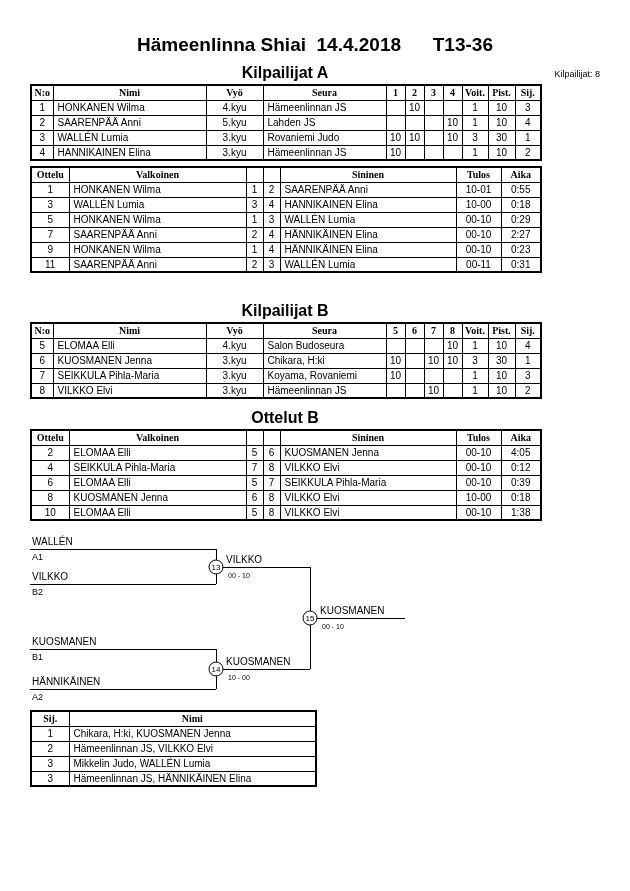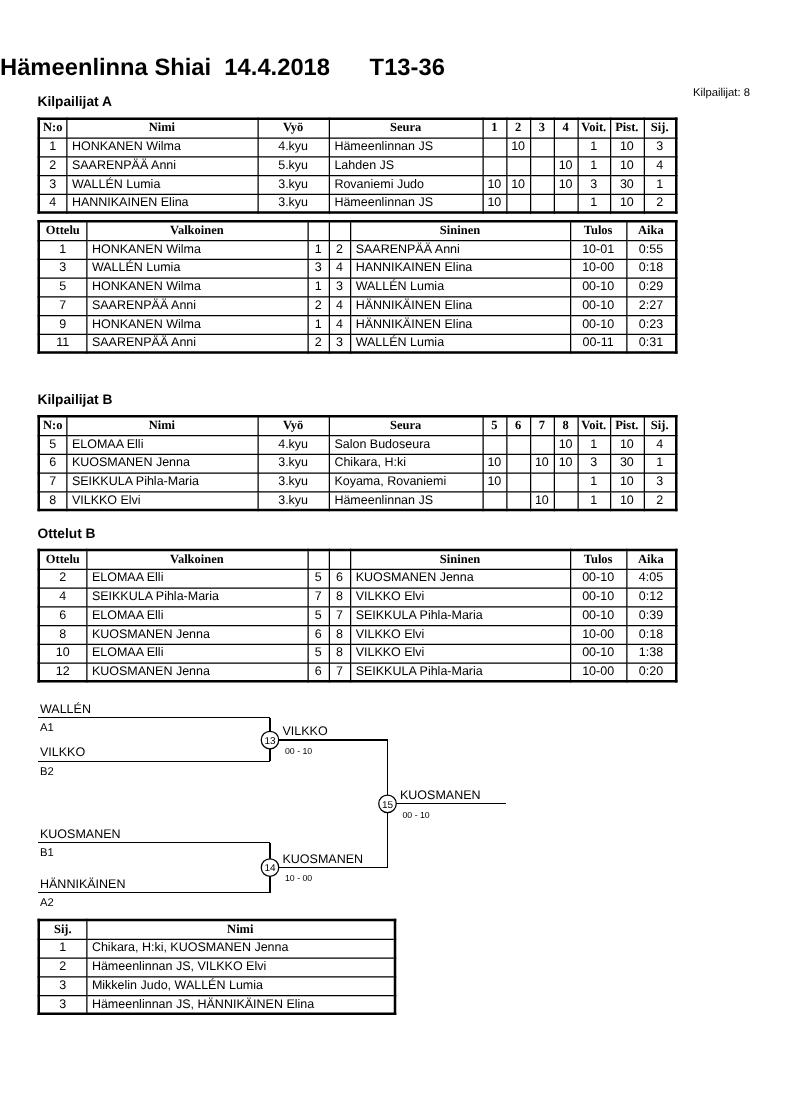--- a/index.html
+++ b/index.html
@@ -2,26 +2,26 @@
 <html><head>
 <meta charset="utf-8">
 <style>
   * { margin:0; padding:0; box-sizing:border-box; }
   html, body { background:#ffffff; }
   body {
     width:630px; height:891px; position:relative; overflow:hidden;
     font-family:"Liberation Sans","DejaVu Sans",sans-serif; color:#000;
   }
   .title {
-    padding-top:44px; font-size:19px; font-weight:bold;
+    padding-top:34px; text-align:center; font-size:19px; font-weight:bold;
     white-space:pre; line-height:22px;
   }
   .kilp-count { position:absolute; top:69px; right:30px; font-size:9px; }
   .content { width:510px; margin-left:30px; }
-  .sec { text-align:left; font-weight:bold; font-size:11px; line-height:13px; }
+  .sec { text-align:center; font-weight:bold; font-size:16px; line-height:13px; }
   .mt10 { margin-top:10px; } .mt17 { margin-top:17px; } .mt15 { margin-top:31px; }
   .mt12 { margin-top:12px; } .mt2 { margin-top:2px; }
   table.grid {
     border-collapse:collapse; table-layout:fixed; width:510px;
     margin-top:5px; border:2px solid #000;
   }
   table.grid th, table.grid td {
     border:1px solid #000; height:15px; font-size:10px; padding:0 2px;
     white-space:nowrap; overflow:hidden; text-align:center; vertical-align:middle;
   }
@@ -361,29 +361,20 @@
           </tr>
           <tr>
             <td>10</td>
             <td>ELOMAA Elli</td>
             <td>5</td>
             <td>8</td>
             <td>VILKKO Elvi</td>
             <td>00-10</td>
             <td>1:38</td>
           </tr>
-          <tr>
-            <td>12</td>
-            <td>KUOSMANEN Jenna</td>
-            <td>6</td>
-            <td>7</td>
-            <td>SEIKKULA Pihla-Maria</td>
-            <td>10-00</td>
-            <td>0:20</td>
-          </tr>
         </tbody>
       </table>
 
     <svg class="bracket" width="510" height="178" viewBox="0 0 510 178">
 
       <text x="2" y="18" class="bname">WALLÉN</text>
       <line class="bline" x1="0" y1="22" x2="186" y2="22"></line>
       <text x="2" y="33" class="bseed">A1</text>
       <text x="2" y="53" class="bname">VILKKO</text>
       <line class="bline" x1="0" y1="57" x2="186" y2="57"></line>

